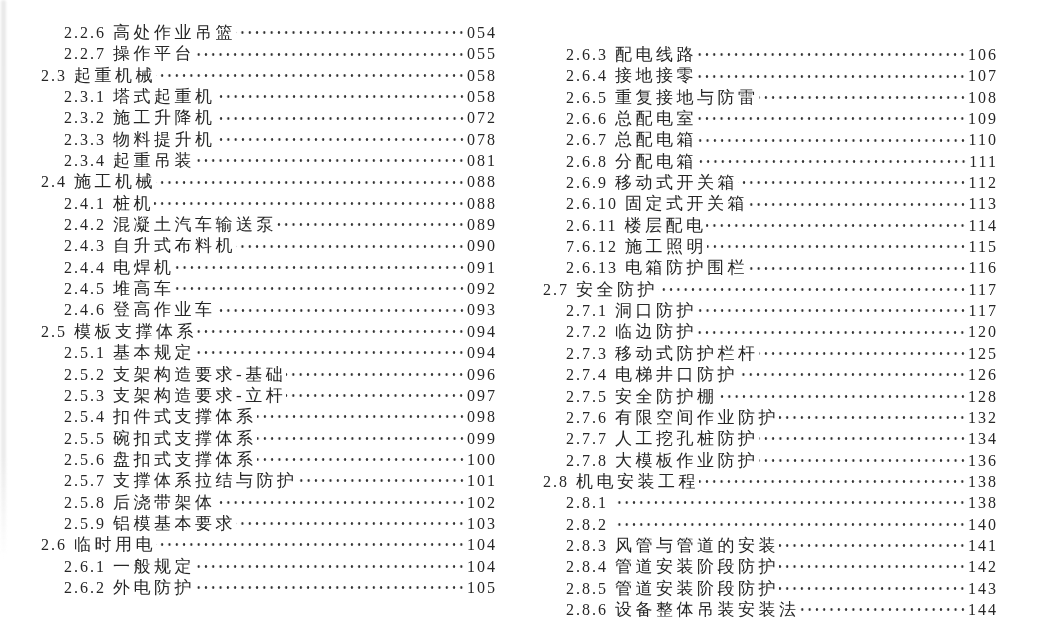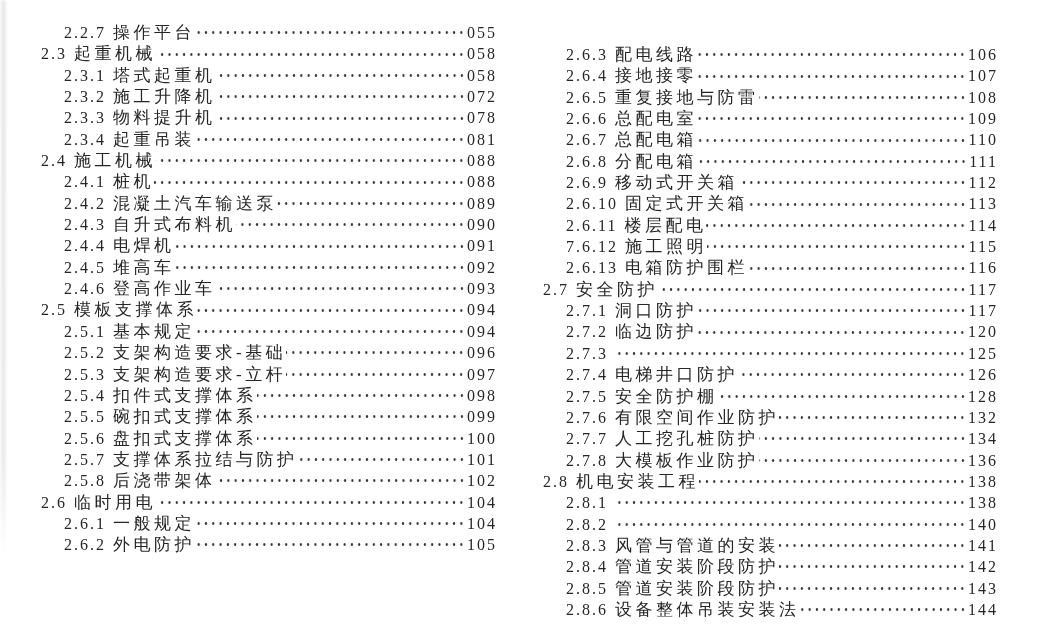--- a/index.html
+++ b/index.html
@@ -69,20 +69,26 @@
     text-align: right;
   }
 </style>
 </head>
 <body>
 
 <div>
   <div class="page-edge-shadow"></div>
   <div id="col-left" class="toc-col toc-col-left">
       <div class="toc-row level-2">
+        <span class="num">2.2.6</span>
+        <span class="title">高处作业吊篮</span>
+        <span class="leader"></span>
+        <span class="pageno">054</span>
+      </div>
+      <div class="toc-row level-2">
         <span class="num">2.2.7</span>
         <span class="title">操作平台</span>
         <span class="leader"></span>
         <span class="pageno">055</span>
       </div>
       <div class="toc-row level-1">
         <span class="num">2.3</span>
         <span class="title">起重机械</span>
         <span class="leader"></span>
         <span class="pageno">058</span>
@@ -200,20 +206,26 @@
         <span class="title">支撑体系拉结与防护</span>
         <span class="leader"></span>
         <span class="pageno">101</span>
       </div>
       <div class="toc-row level-2">
         <span class="num">2.5.8</span>
         <span class="title">后浇带架体</span>
         <span class="leader"></span>
         <span class="pageno">102</span>
       </div>
+      <div class="toc-row level-2">
+        <span class="num">2.5.9</span>
+        <span class="title">铝模基本要求</span>
+        <span class="leader"></span>
+        <span class="pageno">103</span>
+      </div>
       <div class="toc-row level-1">
         <span class="num">2.6</span>
         <span class="title">临时用电</span>
         <span class="leader"></span>
         <span class="pageno">104</span>
       </div>
       <div class="toc-row level-2">
         <span class="num">2.6.1</span>
         <span class="title">一般规定</span>
         <span class="leader"></span>
@@ -306,20 +318,21 @@
         <span class="pageno">117</span>
       </div>
       <div class="toc-row level-2">
         <span class="num">2.7.2</span>
         <span class="title">临边防护</span>
         <span class="leader"></span>
         <span class="pageno">120</span>
       </div>
       <div class="toc-row level-2">
         <span class="num">2.7.3</span>
+        <span class="title">移动式防护栏杆</span>
         <span class="leader"></span>
         <span class="pageno">125</span>
       </div>
       <div class="toc-row level-2">
         <span class="num">2.7.4</span>
         <span class="title">电梯井口防护</span>
         <span class="leader"></span>
         <span class="pageno">126</span>
       </div>
       <div class="toc-row level-2">

